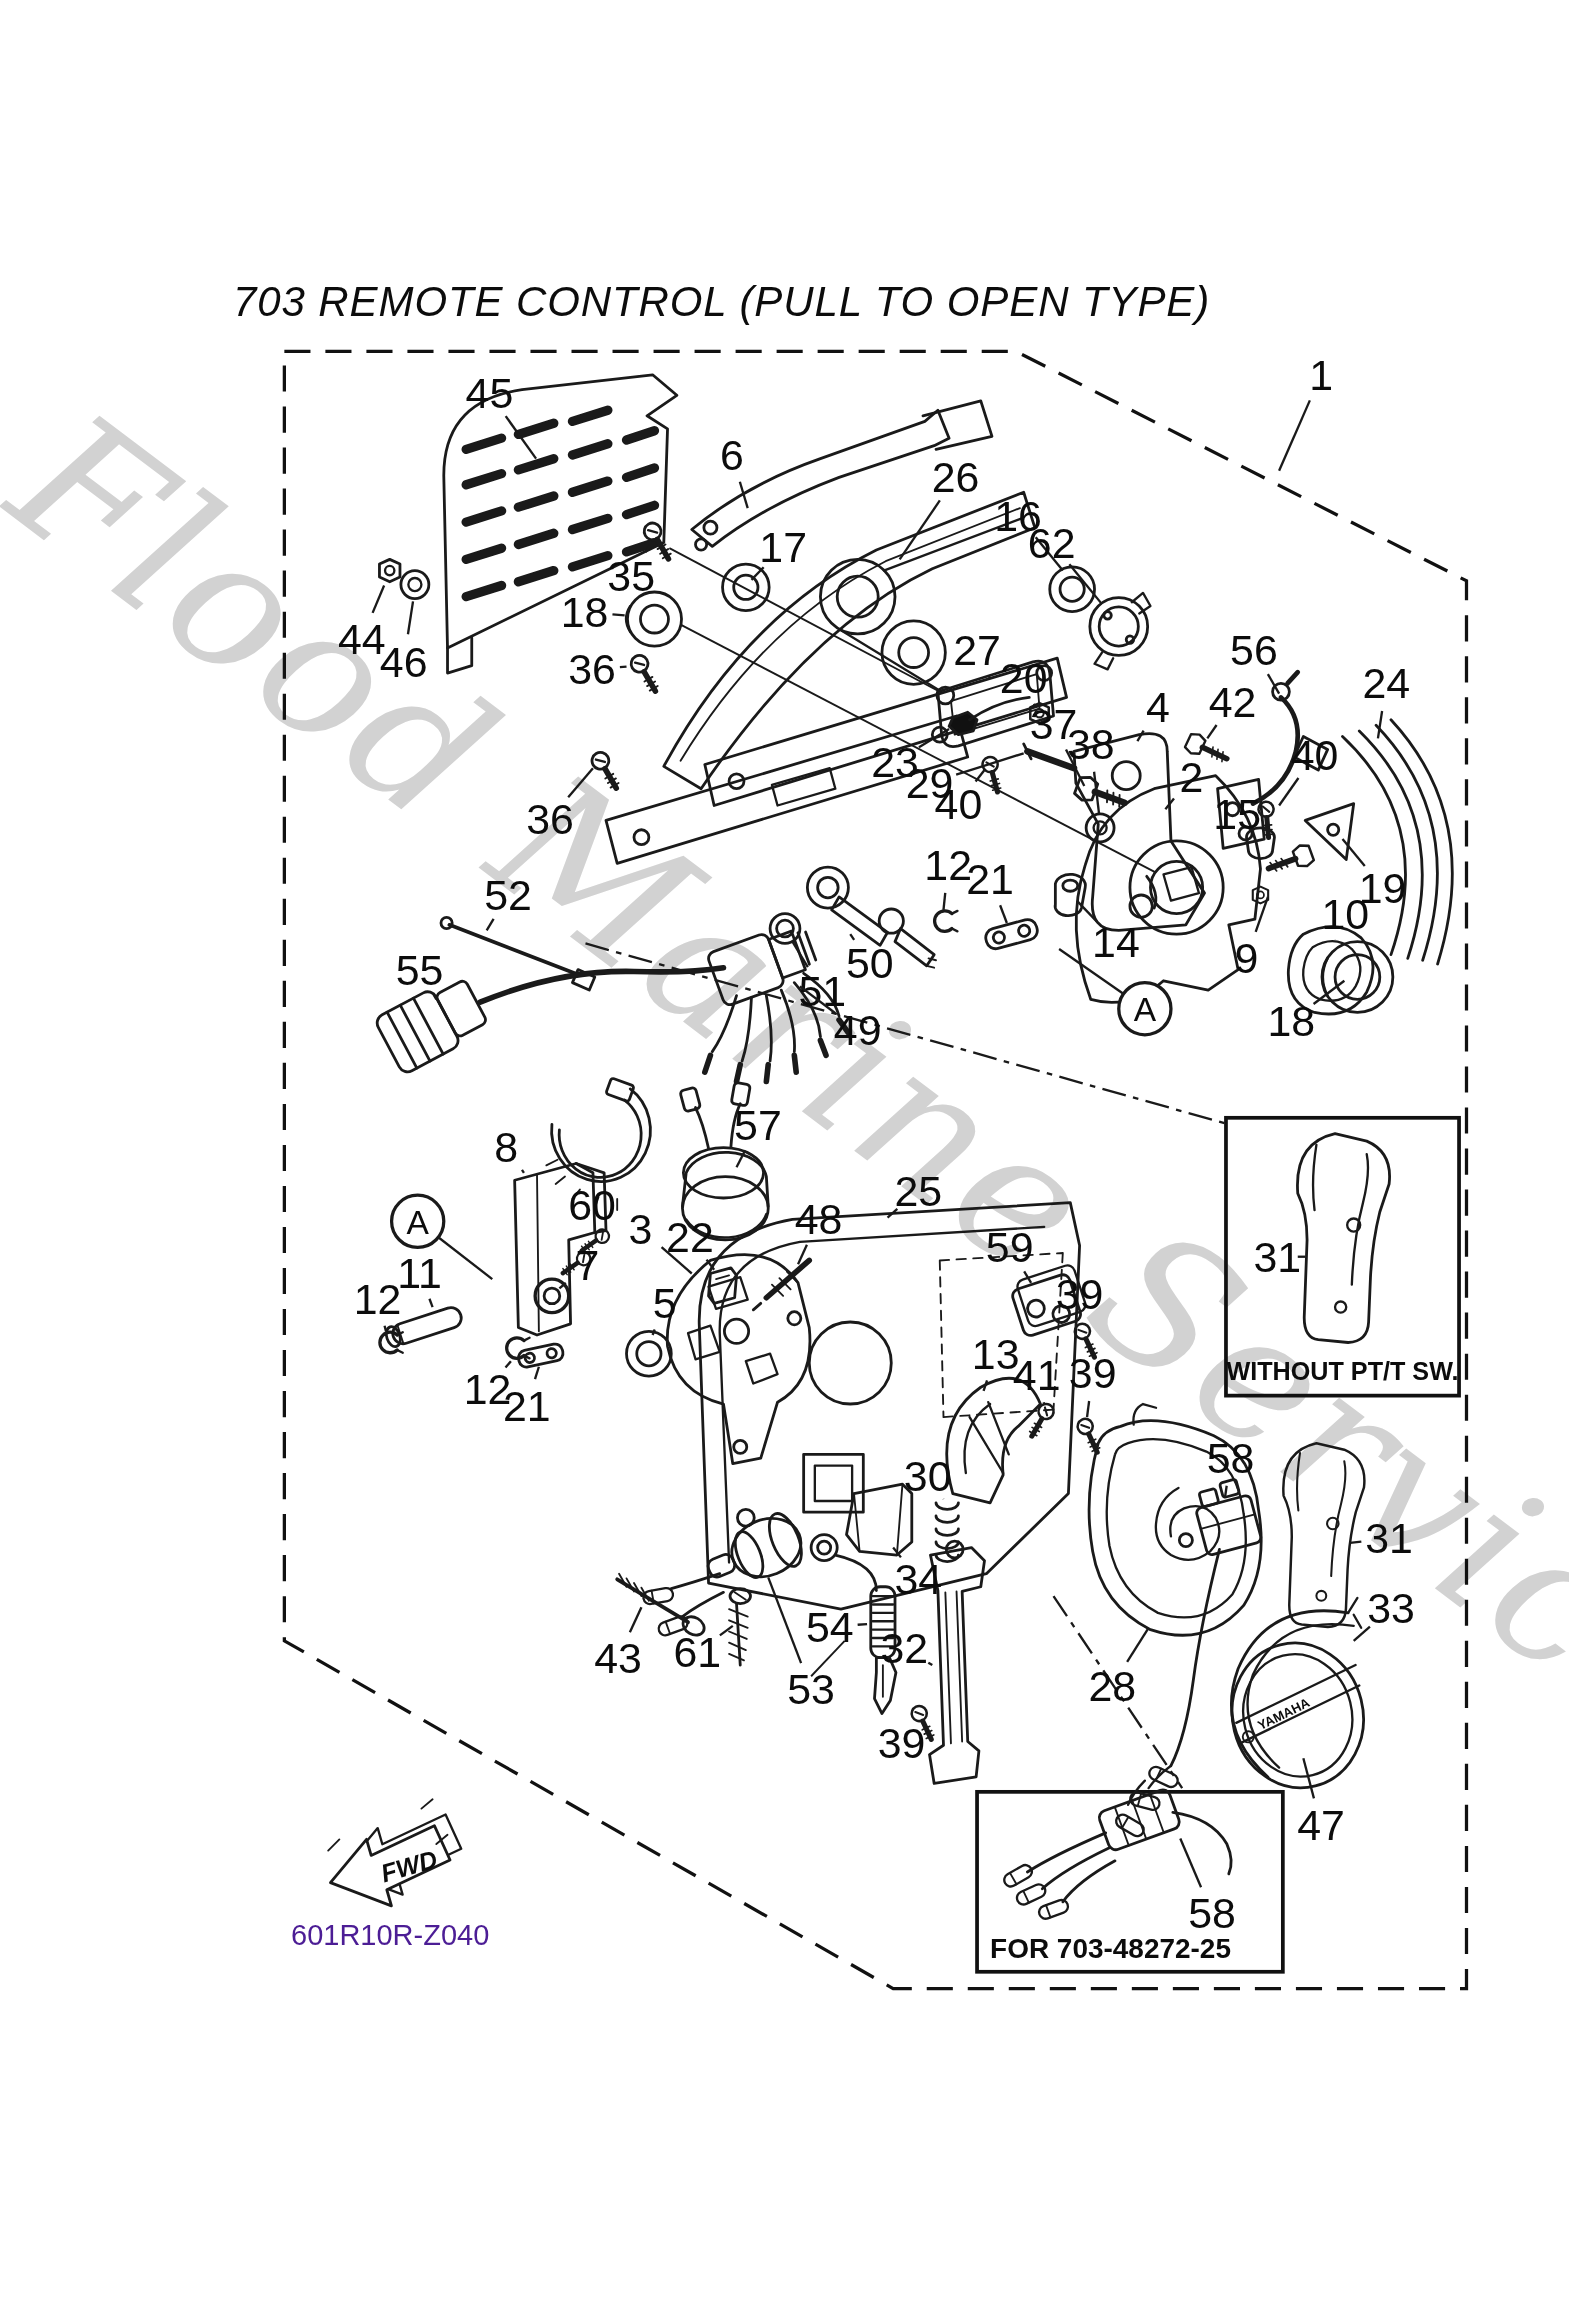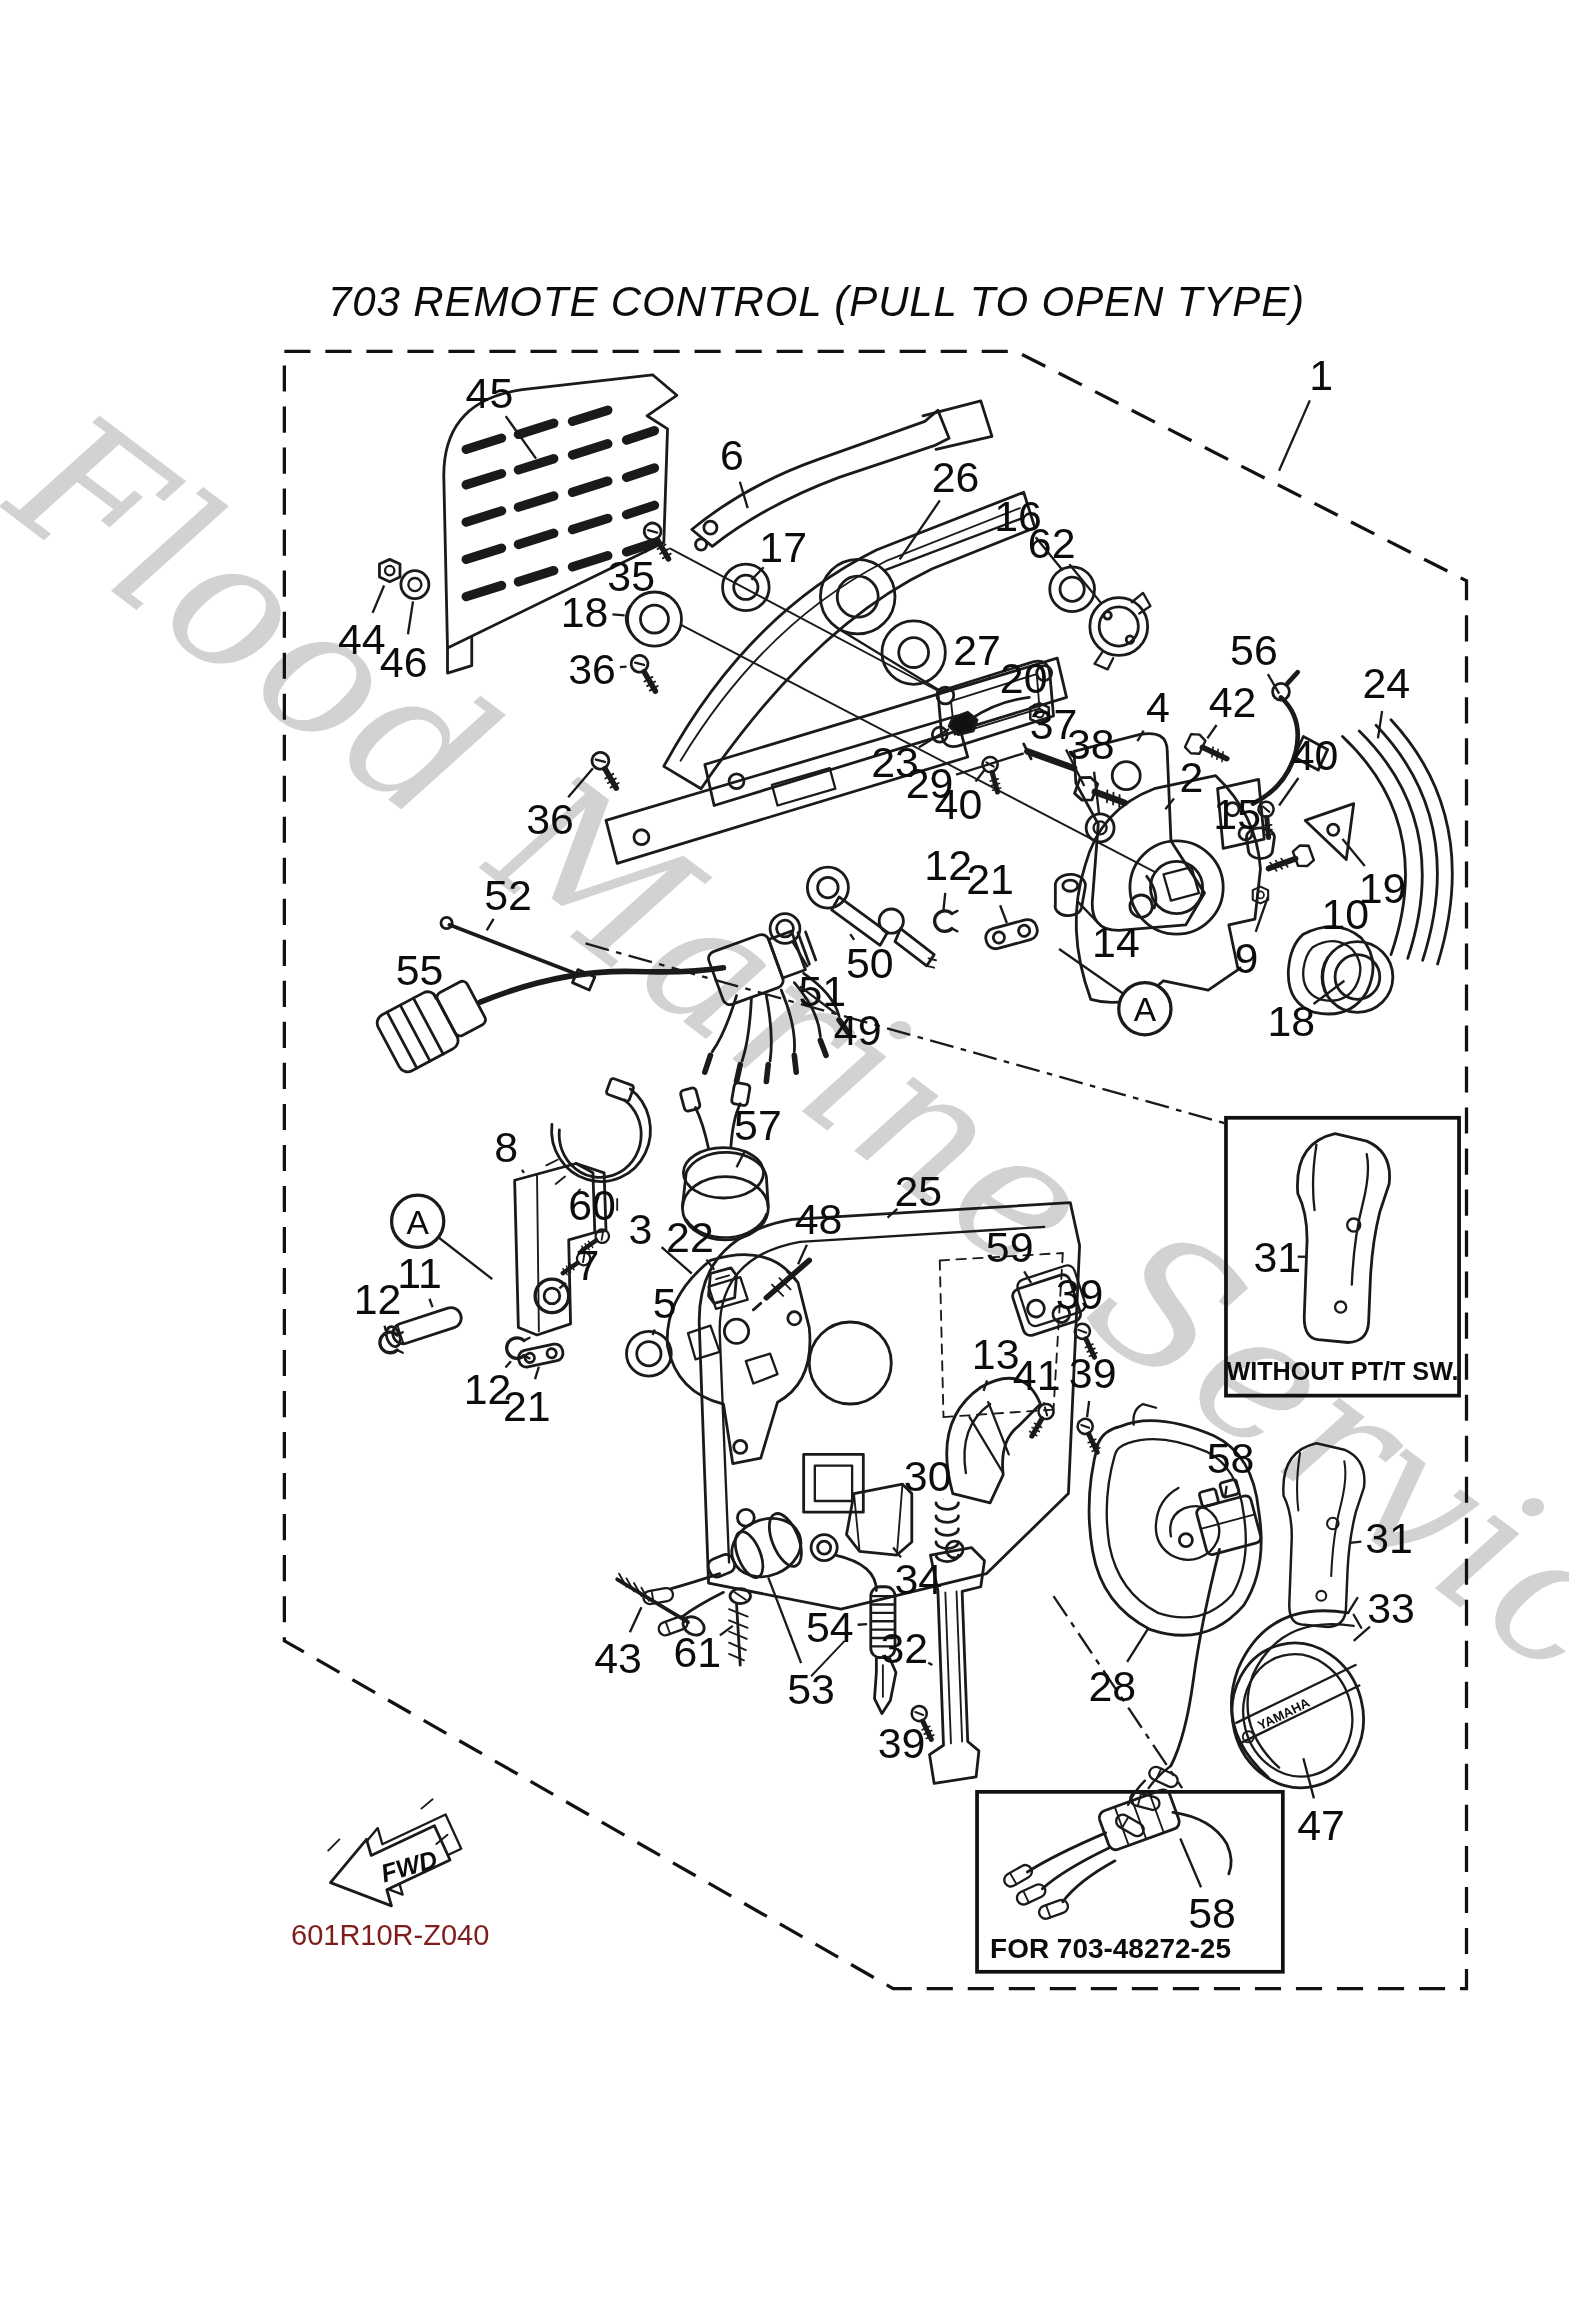--- a/index.html
+++ b/index.html
@@ -1,23 +1,23 @@
 <!DOCTYPE html>
 <html style="font-size:15px"><head>
 <meta charset="utf-8">
 <style>
   html,body{margin:0;padding:0;background:#fff;}
   body{width:1570px;height:2313px;position:relative;overflow:hidden;
        font-family:"Liberation Sans",sans-serif;color:#111;}
   .watermark{position:absolute;left:103px;top:373px;transform-origin:0 0;
        transform:rotate(37deg);font-family:"DejaVu Serif",serif;font-style:italic;
        font-size:182px;letter-spacing:3.7px;color:#d2d2d2;white-space:nowrap;z-index:1;}
-  .page-title{position:absolute;left:233px;top:278px;width:1072px;text-align:right;
+  .page-title{position:absolute;left:233px;top:278px;width:1072px;text-align:left;
        font-style:italic;font-size:42px;letter-spacing:0.9px;color:#0c0c0c;z-index:3;}
-  .drawing-code{position:absolute;left:291px;top:1919px;font-size:29px;color:#7f1d1d;z-index:3;}
+  .drawing-code{position:absolute;left:291px;top:1919px;font-size:29px;color:#4c1d95;z-index:3;}
   svg.diagram{position:absolute;left:0;top:0;z-index:2;}
   svg text{font-family:"Liberation Sans",sans-serif;fill:#0c0c0c;}
   .callout-label{font-size:46px;}
   .marker-label{font-size:36px;}
 </style>
 </head>
 <body>
 
 <div class="watermark">Flood Marine Services</div>
 <div class="page-title">703 REMOTE CONTROL (PULL TO OPEN TYPE)</div>

